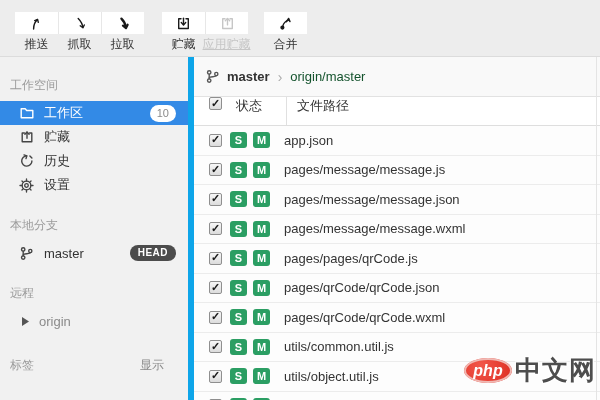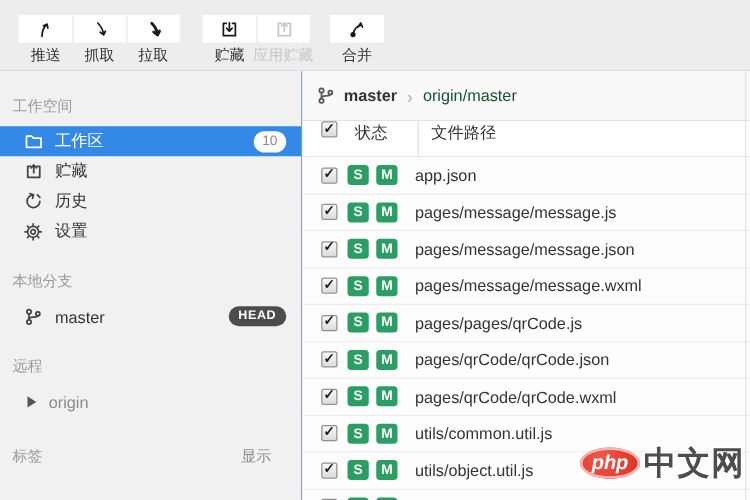--- a/index.html
+++ b/index.html
@@ -7,26 +7,26 @@
   body { font-family:"Liberation Sans", sans-serif; background:#fff; position:relative; font-size:13px; color:#333; }
 
   
   .toolbar { height:57px; background:#ededed; border-bottom:1px solid #dcdcdc; display:flex; align-items:flex-start; }
   .tgroup { display:flex; margin-top:12px; }
   .tbtn { width:43px; display:flex; flex-direction:column; align-items:center; cursor:pointer; }
   .tbtn .ibox { width:43px; height:22px; background:#fff; display:flex; align-items:center; justify-content:center; color:#1a1a1a; }
   .tbtn + .tbtn .ibox { border-left:1px solid #e7e7e7; }
   .tbtn .tlabel { margin-top:4px; font-size:12px; color:#333; white-space:nowrap; line-height:1; }
   .tbtn.disabled .ibox { color:#c6c6c6; }
-  .tbtn.disabled .tlabel { color:#c6c6c6; }
+  .tbtn.disabled .tlabel { color:#c6c6c6;text-decoration:underline; }
   .tbtn svg { display:block; }
 
   
   .layout { display:flex; height:343px; }
-  .sidebar { width:242px; background:#f1f1f1; border-right:1px solid #0ea5e9; flex:none; overflow:hidden; }
+  .sidebar { width:194px; background:#f1f1f1; border-right:6px solid #0ea5e9; flex:none; overflow:hidden; }
   .main { flex:1; position:relative; background:#fff; }
   .main::after { content:""; position:absolute; top:0; bottom:0; right:3px; width:1px; background:#e4e4e4; }
 
   
   .section-title { font-size:12px; color:#9b9b9b; padding:20px 10px 7px 10px; display:flex; justify-content:space-between; align-items:center; }
   .section-title.tight { padding-top:24px; }
   .show-link { color:#8a8a8a; font-size:12px; padding-right:14px; cursor:pointer; }
   .side-item { height:24px; display:flex; align-items:center; padding-left:18px; font-size:13px; color:#333; cursor:pointer; }
   .side-item .sicon { width:17px; height:17px; margin-right:9px; display:flex; align-items:center; justify-content:center; color:#444; }
   .side-item.selected { background:var(--accent,#338ae6); color:#fff; }

